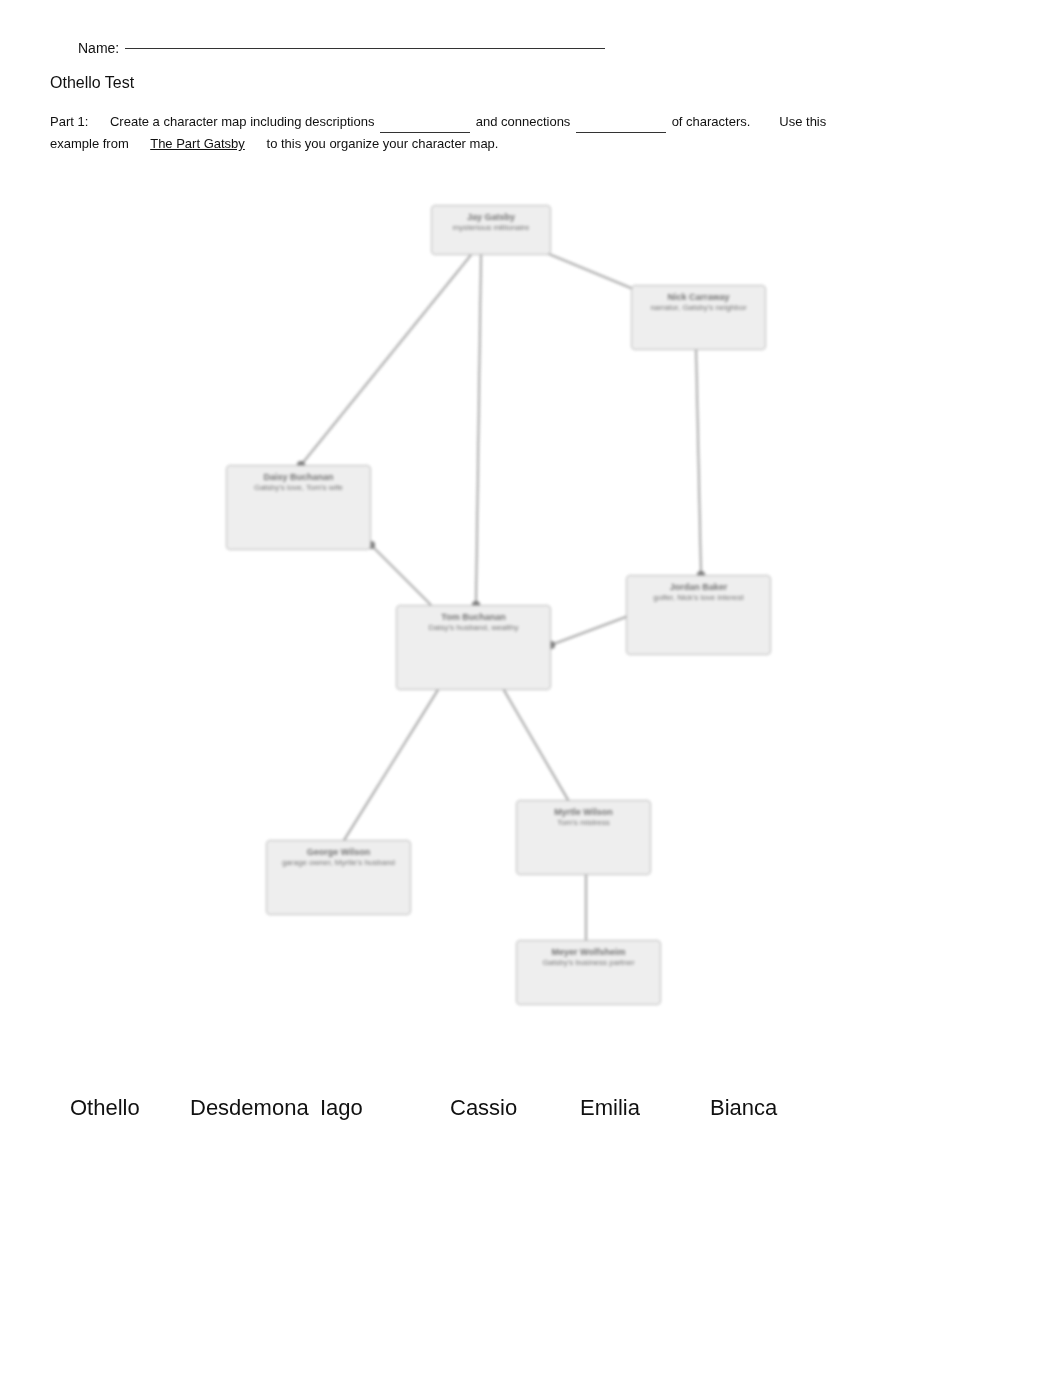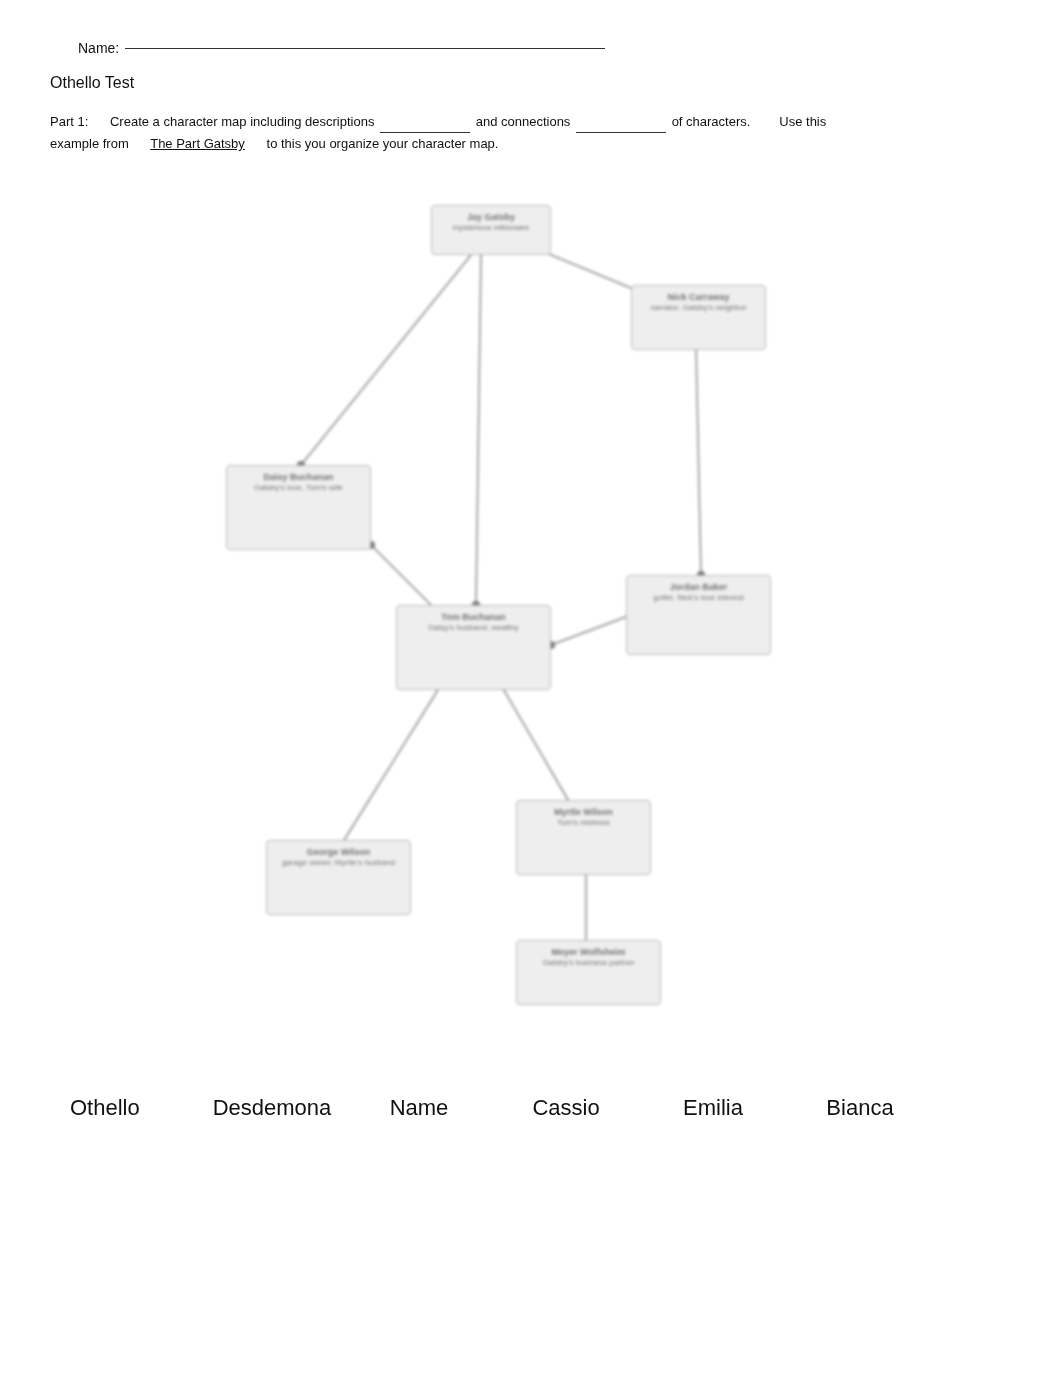--- a/index.html
+++ b/index.html
@@ -70,29 +70,28 @@
     .diagram-svg {
       position: absolute;
       top: 0; left: 0;
       width: 100%;
       height: 100%;
     }
 
     .characters-row {
       display: flex;
       justify-content: flex-start;
-      gap: 17px;
+      gap: 0;
       padding-top: 20px;
       padding-left: 20px;
     }
     .character-name {
       font-size: 22px;
       font-weight: normal;
       min-width: 130px;
-      text-align: center;
     }
     .character-name:first-child {
       min-width: 120px;
       text-align: left;
     }
   </style>
 </head>
 <body>
 
 <div class="name-line">
@@ -190,17 +189,17 @@
 
   <div class="node" style="left:315px;top:755px;width:145px;height:65px;">
     <strong>Meyer Wolfsheim</strong><br>
     <span style="font-size:8px;">Gatsby's business partner</span>
   </div>
 </div>
 
 <div class="characters-row">
   <div class="character-name">Othello</div>
   <div class="character-name">Desdemona</div>
-  <div class="character-name">Name</div>
+  <div class="character-name">Iago</div>
   <div class="character-name">Cassio</div>
   <div class="character-name">Emilia</div>
   <div class="character-name">Bianca</div>
 </div>
 
 </body></html>

